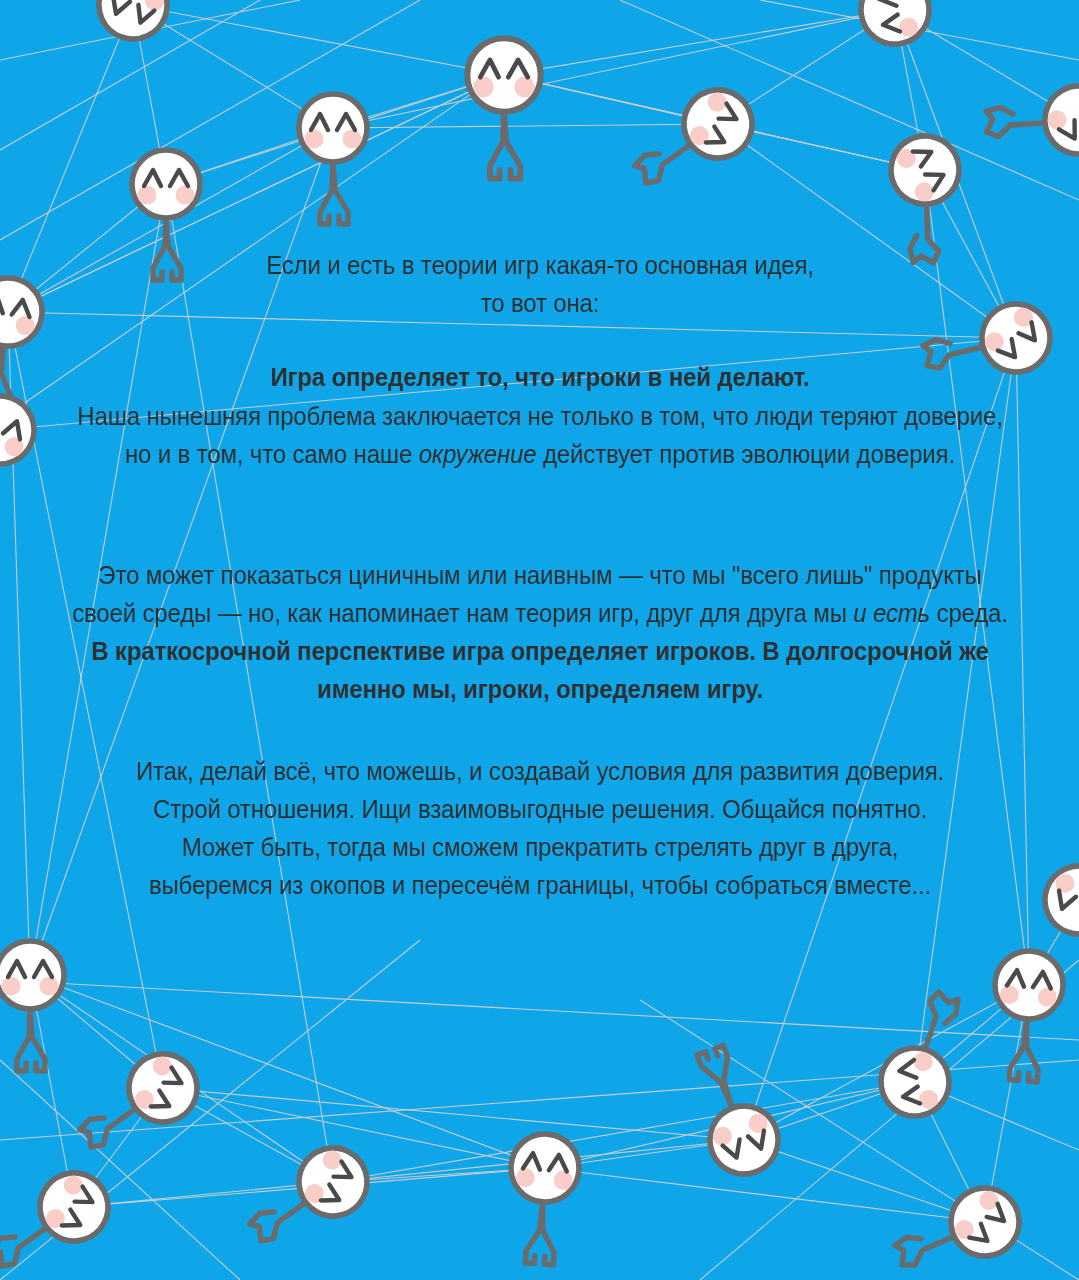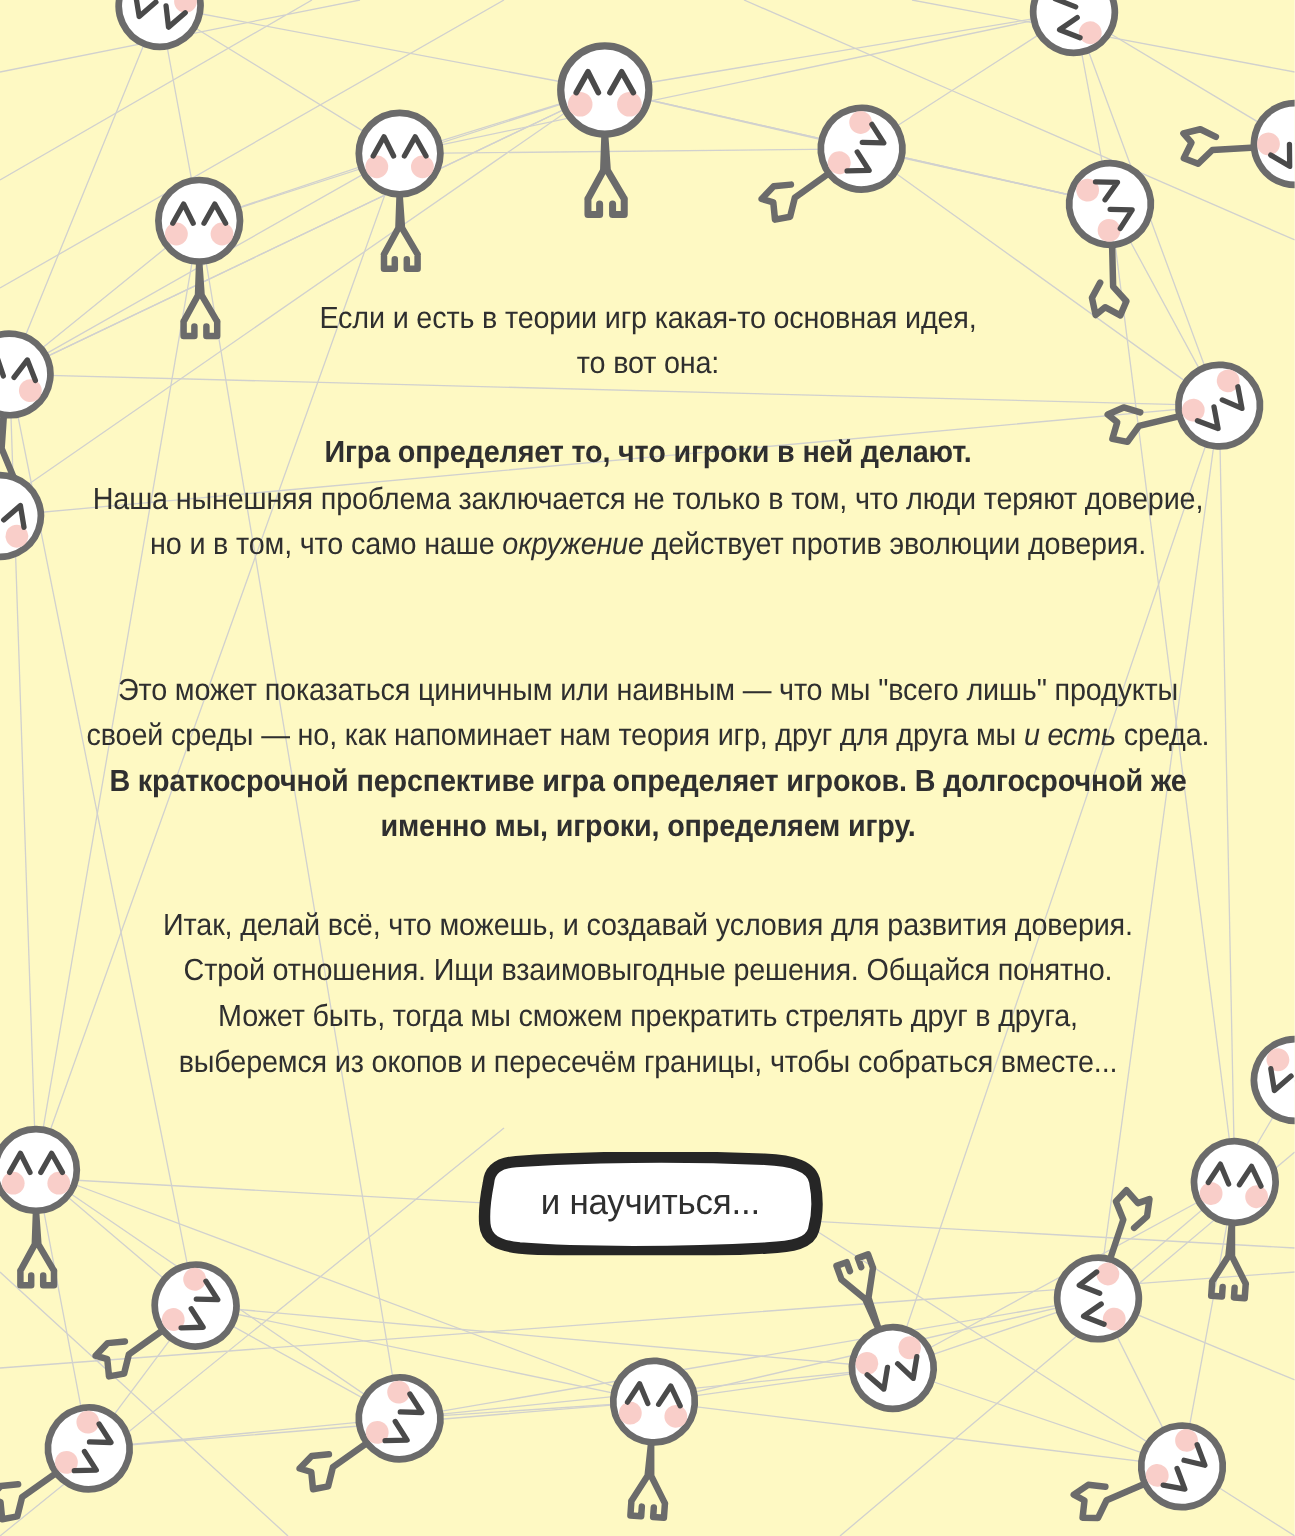--- a/index.html
+++ b/index.html
@@ -9,21 +9,21 @@
     background: #ffffff;
   }
   body {
     font-family: "Liberation Sans", "DejaVu Sans", sans-serif;
   }
 
   #page {
     position: relative;
     width: 1079px;
     height: 1280px;
-    background: #fef9c3;
+    background: #0ea5e9;
     overflow: hidden;
   }
 
   
   #bg-network {
     position: absolute;
     left: 0;
     top: 0;
     width: 1079px;
     height: 1280px;
@@ -291,25 +291,14 @@
 
     <div id="p-action" class="para">
       <span>Итак, делай всё, что можешь, и создавай условия для развития доверия.</span><br>
       <span>Строй отношения. Ищи взаимовыгодные решения. Общайся понятно.</span><br>
       <span>Может быть, тогда мы сможем прекратить стрелять друг в друга,</span><br>
       <span>выберемся из окопов и пересечём границы, чтобы собраться вместе...</span>
     </div>
 
   </div>
 
-  <div id="learn-button-wrap">
-    <button id="learn-button" type="button">
-      <svg class="btn-frame" viewBox="0 0 302 86" width="302" height="86" aria-hidden="true">
-        <path d="M18,26 C19,14 27,9 41,8 C96,4 176,3 248,6
-                 C272,7 288,12 290,25 C293,40 292,54 289,65
-                 C286,76 272,79 250,80 C180,84 92,84 44,80
-                 C26,78 16,73 15,60 C14,48 16,36 18,26 Z" fill="#ffffff" stroke="#262626" stroke-width="9.5" stroke-linecap="round" stroke-linejoin="round"></path>
-      </svg>
-      <span class="btn-label">и научиться...</span>
-    </button>
-  </div>
 
 </div>
 
 </body></html>

